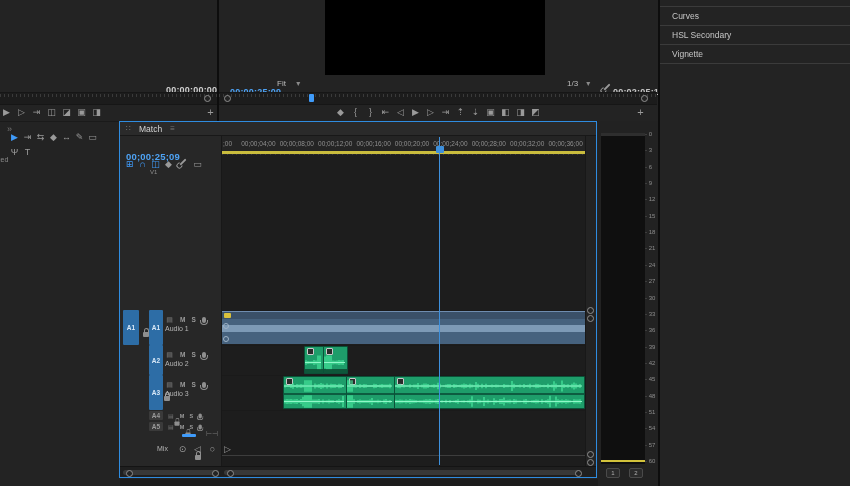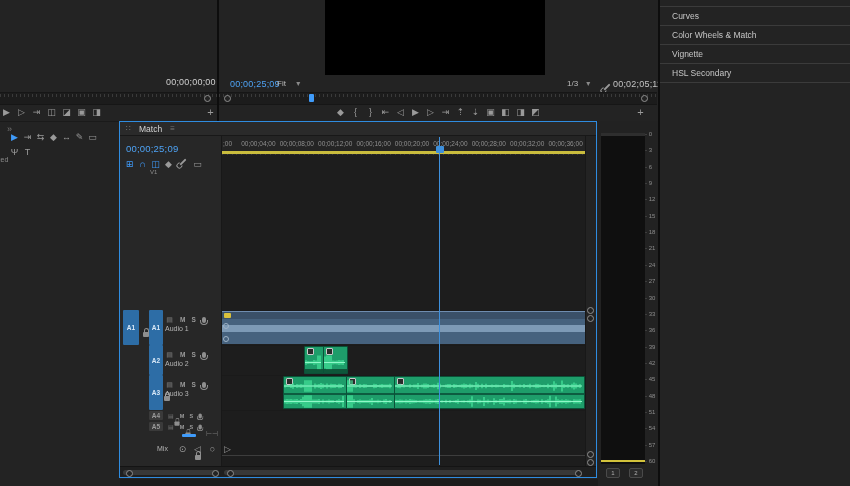--- a/index.html
+++ b/index.html
@@ -1,19 +1,19 @@
 <!DOCTYPE html>
 <html><head>
 <meta charset="utf-8">
 <style>
   html,body{margin:0;padding:0;background:#111;}
   #app{position:relative;width:850px;height:486px;background:#232323;overflow:hidden;
        font-family:"Liberation Sans","DejaVu Sans",sans-serif;color:#c8c8c8;-webkit-font-smoothing:antialiased;}
   .abs{position:absolute;}
-  .tc{font-size:9px;font-weight:normal;letter-spacing:.2px;color:#cfcfcf;}
+  .tc{font-size:9px;font-weight:bold;letter-spacing:.2px;color:#cfcfcf;margin-top:8px;}
   .tc.blue{color:#4ea3f5;}
   .ticon{display:inline-block;font-size:9px;line-height:13px;color:#9a9a9a;text-align:center;min-width:9px;cursor:default;}
   .ticon.act{color:#3f9bfa;}
   .ticon.dim{color:#777;}
   .scrubber{background:#1c1c1c;border-top:1px solid #161616;border-bottom:1px solid #161616;
     background-image:repeating-linear-gradient(90deg,#3a3a3a 0,#3a3a3a 1px,transparent 1px,transparent 4px);
     background-size:100% 3px;background-repeat:no-repeat;background-position:0 1px;}
   .handle{position:absolute;width:5px;height:5px;border:1px solid #8f8f8f;border-radius:50%;background:#232323;}
   .vdiv{background:#0d0d0d;}
   .icn-wrench{position:relative;display:inline-block;width:8px;height:2px;background:#9a9a9a;border-radius:1px;transform:rotate(-45deg);margin:5px 2px;}
@@ -100,27 +100,24 @@
 
   <div class="abs vdiv" style="left:658px;top:0;width:2px;height:486px;"></div>
 
   <div class="abs" id="right-panel" style="left:660px;top:0;width:190px;height:486px;background:#232323;">
     <div style="height:6px;border-bottom:1px solid #3b3b3b;"></div>
     <div id="lumetri-rows">
         <div class="lum-row">
           <span class="lum-label">Curves</span>
         </div>
         <div class="lum-row">
-          <span class="lum-label">Color Wheels &amp; Match</span>
+          <span class="lum-label">HSL Secondary</span>
         </div>
         <div class="lum-row">
           <span class="lum-label">Vignette</span>
-        </div>
-        <div class="lum-row">
-          <span class="lum-label">HSL Secondary</span>
         </div>
       </div>
   </div>
 
   <div class="abs hline" style="left:0;top:121px;width:658px;"></div>
 
   <div class="abs" id="gutter" style="left:0;top:122px;width:120px;height:364px;">
     <span class="abs ticon dim" style="left:5px;top:1px;">»</span>
     <div class="abs" style="left:10px;top:9px;display:flex;gap:4px;">
         <span class="ticon act">▶</span>

